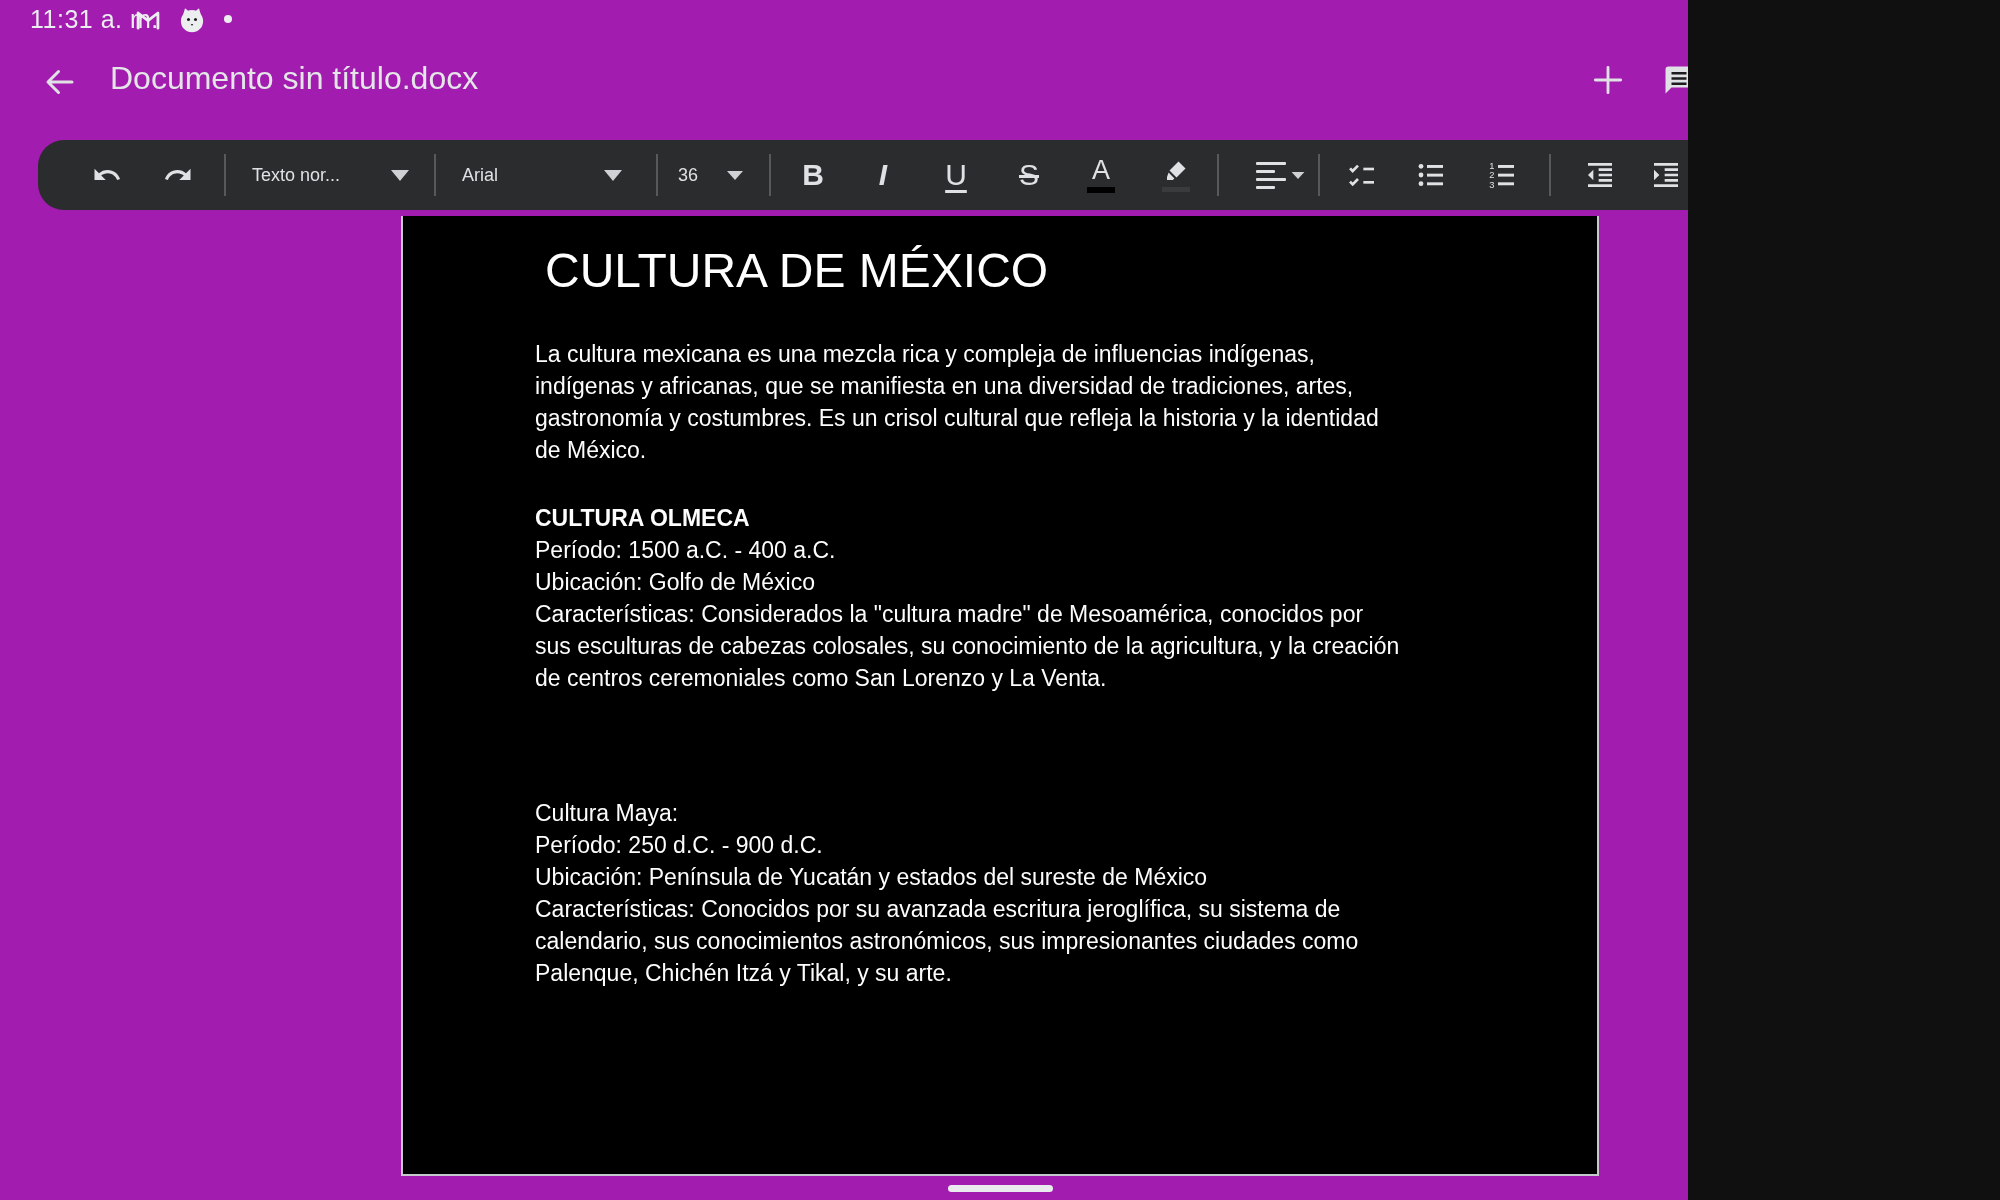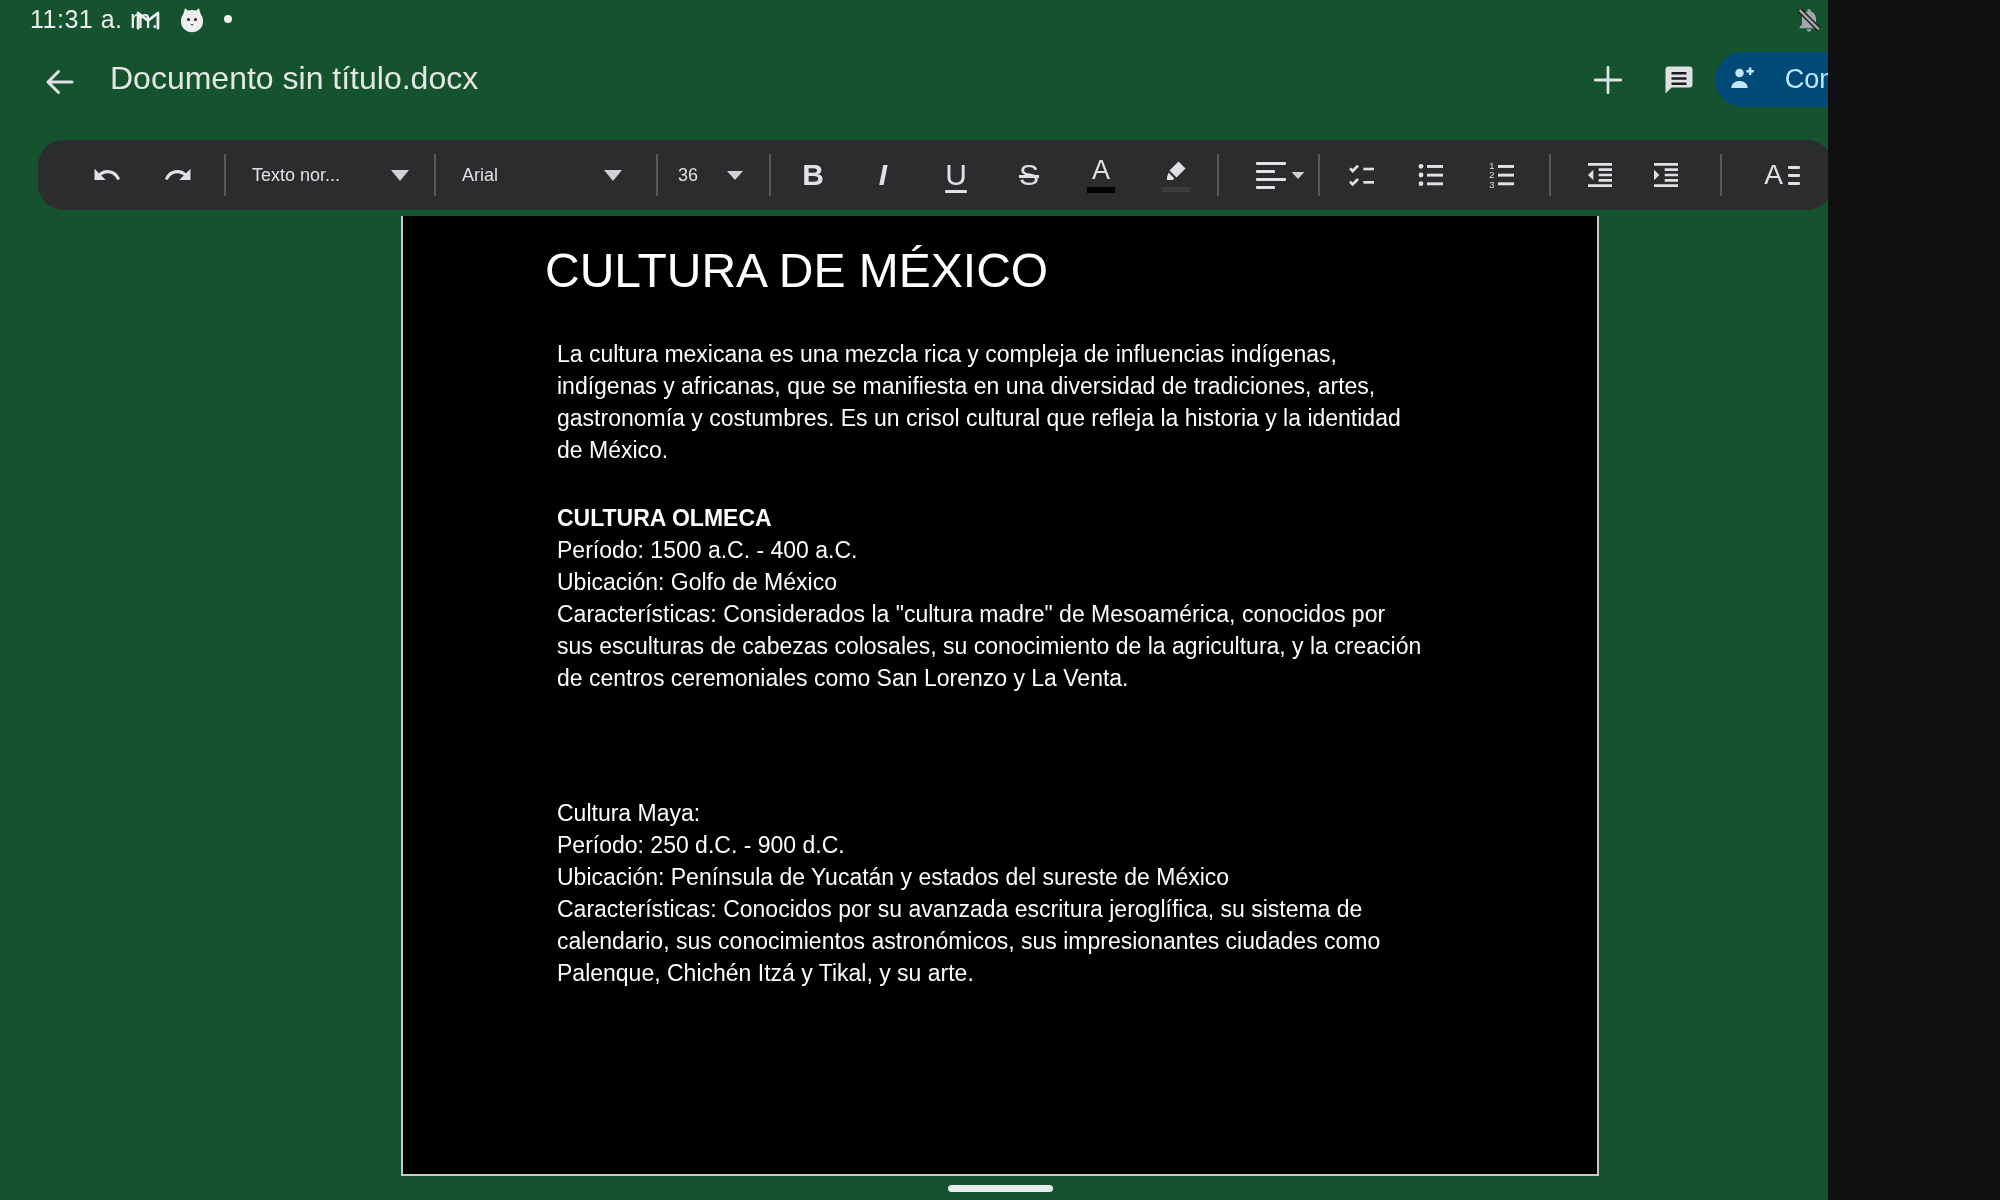--- a/index.html
+++ b/index.html
@@ -1,19 +1,19 @@
 <!DOCTYPE html>
 <html><head>
 <meta charset="utf-8">
 <style>
   html,body{margin:0;padding:0;background:#101010;}
   *{box-sizing:border-box;}
   #screen{
-    position:relative;width:1828px;height:1200px;overflow:hidden;
-    background:#14532d;font-family:"Liberation Sans",sans-serif;color:#e3e5e8;
+    position:relative;width:1688px;height:1200px;overflow:hidden;
+    background:#a21caf;font-family:"Liberation Sans",sans-serif;color:#e3e5e8;
   }
   
   .statusbar{position:absolute;left:0;top:0;width:2000px;height:40px;}
   .sb-time{position:absolute;left:30px;top:5px;font-size:25px;color:#eceef0;letter-spacing:.5px;}
   .sb-notif{position:absolute;top:6px;}
   .sb-right{position:absolute;right:22px;top:4px;display:flex;align-items:flex-end;gap:14px;}
   .sb-batt-pct{font-size:25px;color:#eceef0;}
   
   .appbar{position:absolute;left:0;top:40px;width:2000px;height:78px;}
   .back-btn{position:absolute;left:38px;top:20px;width:44px;height:44px;display:flex;align-items:center;justify-content:center;cursor:pointer;}
@@ -34,21 +34,21 @@
   .color-bar{width:28px;height:6px;background:#000;margin-top:3px;}
   .hl-bar{width:28px;height:5px;background:#3a3b3d;margin-top:4px;}
   .bars{display:flex;flex-direction:column;gap:5px;}
   .bars .b{height:3px;background:#dfe1e4;border-radius:1px;}
   .pencil-btn{position:absolute;left:1857px;top:140px;width:108px;height:70px;background:#2b2c2e;border-radius:35px;
     display:flex;align-items:center;justify-content:center;gap:10px;cursor:pointer;}
   
   .page{position:absolute;left:401px;top:216px;width:1198px;height:960px;background:#000;
     border-left:2px solid #c6c9cc;border-right:2px solid #c6c9cc;border-bottom:2px solid #c6c9cc;cursor:text;}
   .doc-heading{position:absolute;left:142px;top:29px;font-size:48px;color:#ffffff;white-space:nowrap;line-height:1.1;}
-  .tblock{position:absolute;left:154px;font-size:23px;line-height:32px;color:#fdfdfd;white-space:nowrap;}
+  .tblock{position:absolute;left:132px;font-size:23px;line-height:32px;color:#fdfdfd;white-space:nowrap;}
   .tblock .bold{font-weight:bold;}
   
   .scroll-thumb{position:absolute;left:1988px;top:363px;width:12px;height:264px;background:#707275;border-radius:8px 0 0 8px;cursor:pointer;}
   .gesture-bar{position:absolute;left:948px;top:1185px;width:105px;height:7px;background:#e9ebee;border-radius:4px;cursor:pointer;}
 </style>
 </head>
 <body>
 
 <div id="screen">
 

